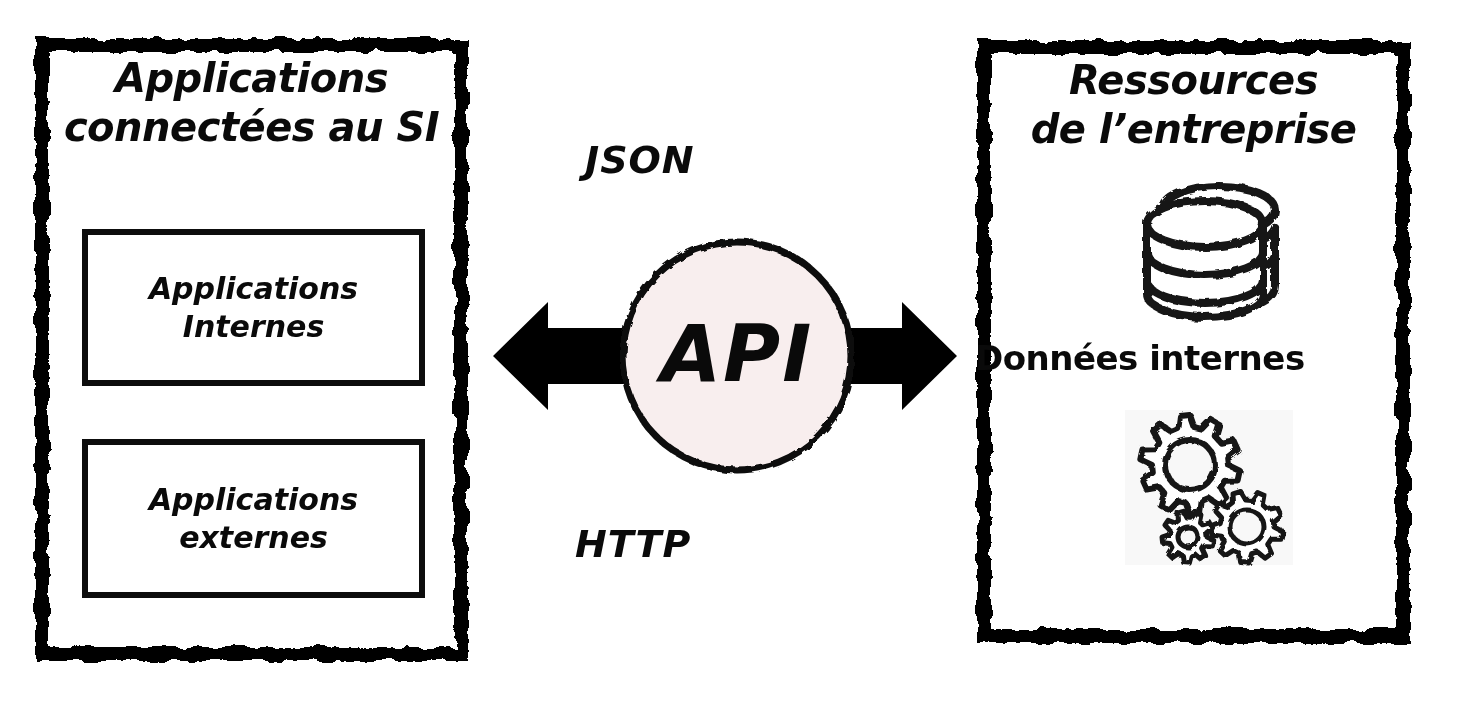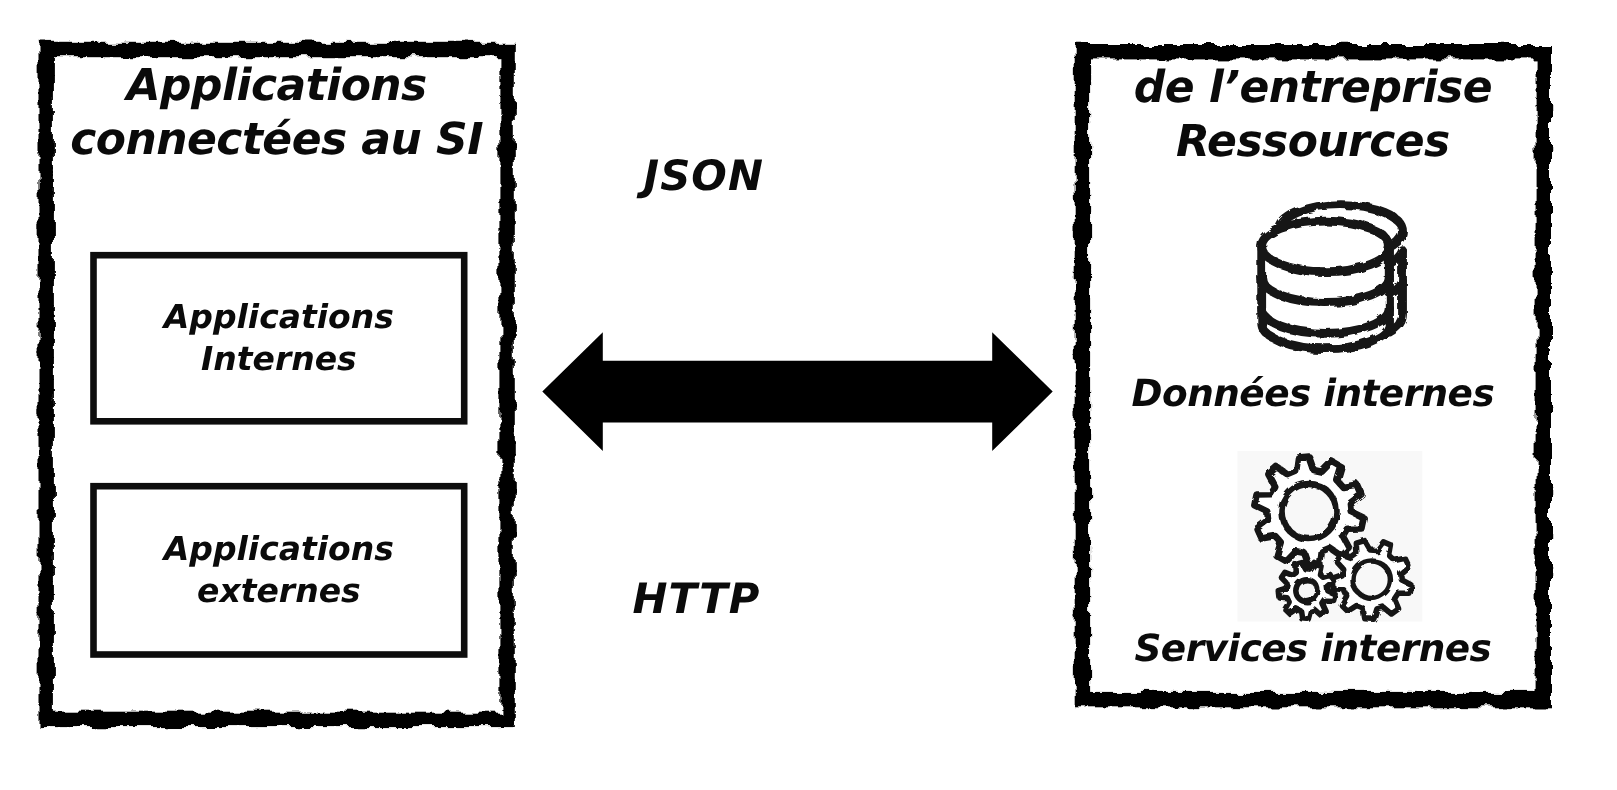--- a/index.html
+++ b/index.html
@@ -32,22 +32,22 @@
   }
   .hub-text {
     position:absolute; left:0; top:0; width:100%; height:100%;
     display:flex; align-items:center; justify-content:center;
     font-weight:bold; font-style:italic; font-size:78px; letter-spacing:2px;
     padding-bottom:4px;
   }
   .arrow-wrap { position:absolute; left:490px; top:298px; z-index:1; }
   .icon-wrap { position:absolute; }
   .res-label {
-    position:absolute; left:0; width:100%; text-align:center;
-    font-weight:bold; font-style:italic; font-size:34px; letter-spacing:-0.5px;
+    position:absolute; left:0; width:100%; text-align:left;
+    font-weight:bold; font-size:34px; letter-spacing:-0.5px;
   }
   .gear-bg {
     position:absolute; left:150px; top:372px; width:168px; height:155px;
     background:#f8f8f8;
   }
 </style>
 </head>
 <body>
 
 <div class="canvas">
@@ -88,30 +88,36 @@
   </div>
 
   <div class="proto-label" style="left:585px; top:138px; width:300px;">JSON</div>
 
   <div class="arrow-wrap">
     <svg width="470" height="116">
       <polygon points="3,58 58,4 58,30 412,30 412,4 467,58 412,112 412,86 58,86 58,112" fill="#000000"></polygon>
     </svg>
   </div>
 
+  <div class="hub">
+    <svg width="250" height="246">
+      <circle cx="125" cy="123" r="114" stroke="#0a0a0a" stroke-width="7" filter="url(#rough-sm)" fill="#f8eeee"></circle>
+    </svg>
+    <div class="hub-text">API</div>
+  </div>
 
   <div class="proto-label" style="left:575px; top:522px; width:300px;">HTTP</div>
 
   <div class="panel" style="left:975px; top:38px; width:437px; height:607px;">
     <svg class="panel-border" width="437" height="607">
       <rect x="9" y="9" width="419" height="589" fill="none" stroke="#000" stroke-width="14" filter="url(#rough)"></rect>
     </svg>
     <div class="panel-title">
+      <div>Ressources</div>
       <div>de l’entreprise</div>
-      <div>Ressources</div>
     </div>
 
     <div class="icon-wrap" style="left:160px; top:138px;">
       <svg width="145" height="148" filter="url(#rough-sm)">
         <g stroke="#141414" stroke-width="8" fill="#ffffff" stroke-linecap="round">
           <ellipse cx="84" cy="34" rx="56" ry="24"></ellipse>
           <path d="M12 48 V118 A58 23 0 0 0 128 118 V48"></path>
           <path d="M128 48 V118" fill="none"></path>
           <path d="M12 76 A58 23 0 0 0 128 76 M131 62 A20 23 0 0 0 140 52" fill="none"></path>
           <path d="M12 104 A58 23 0 0 0 128 104 M131 90 A20 23 0 0 0 140 80" fill="none"></path>
@@ -125,16 +131,15 @@
 
     <div class="gear-bg"></div>
     <div class="icon-wrap" style="left:153px; top:370px;">
       <svg width="160" height="160" filter="url(#rough-sm)">
         <path fill="#ffffff" fill-rule="evenodd" stroke="#141414" stroke-width="6" stroke-linejoin="round" d="M100.0 57.0 L111.7 62.6 L109.6 72.5 L96.6 72.7 L92.7 79.3 L98.9 90.8 L91.4 97.5 L80.7 90.1 L73.7 93.1 L72.0 106.0 L62.0 107.0 L57.7 94.8 L50.3 93.1 L41.3 102.5 L32.6 97.5 L36.3 85.0 L31.3 79.3 L18.5 81.6 L14.4 72.5 L24.8 64.6 L24.0 57.0 L12.3 51.4 L14.4 41.5 L27.4 41.3 L31.3 34.7 L25.1 23.2 L32.6 16.5 L43.3 23.9 L50.3 20.9 L52.0 8.0 L62.0 7.0 L66.3 19.2 L73.7 20.9 L82.7 11.5 L91.4 16.5 L87.7 29.0 L92.7 34.7 L105.5 32.4 L109.6 41.5 L99.2 49.4 Z M87 57 A25 25 0 1 0 37 57 A25 25 0 1 0 87 57 Z"></path>
         <path fill="#ffffff" fill-rule="evenodd" stroke="#141414" stroke-width="5" stroke-linejoin="round" d="M146.0 119.0 L154.7 123.5 L152.8 131.3 L143.0 131.3 L139.7 136.4 L143.5 145.4 L137.0 150.2 L129.5 143.9 L123.7 145.6 L120.8 155.0 L112.7 154.5 L111.0 144.8 L105.5 142.4 L97.2 147.7 L91.4 142.1 L96.3 133.6 L93.6 128.2 L83.9 127.0 L83.0 119.0 L92.2 115.6 L93.6 109.8 L87.0 102.5 L91.4 95.9 L100.7 99.2 L105.5 95.6 L105.0 85.8 L112.7 83.5 L117.7 92.0 L123.7 92.4 L129.6 84.6 L137.0 87.8 L135.3 97.5 L139.7 101.6 L149.3 99.5 L152.8 106.7 L145.3 113.0 Z M136 119 A17 17 0 1 0 102 119 A17 17 0 1 0 136 119 Z"></path>
         <path fill="#ffffff" fill-rule="evenodd" stroke="#141414" stroke-width="5" stroke-linejoin="round" d="M79.0 129.0 L85.8 132.3 L84.4 137.9 L76.9 137.7 L74.6 141.2 L77.7 148.1 L73.0 151.5 L67.4 146.5 L63.3 147.7 L61.3 155.0 L55.5 154.6 L54.4 147.2 L50.5 145.5 L44.3 149.7 L40.1 145.7 L44.0 139.3 L42.1 135.5 L34.6 134.8 L34.0 129.0 L41.1 126.6 L42.1 122.5 L36.9 117.1 L40.1 112.3 L47.1 115.1 L50.5 112.5 L49.9 105.0 L55.5 103.4 L59.1 110.0 L63.3 110.3 L67.7 104.2 L73.0 106.5 L71.5 113.9 L74.6 116.8 L81.9 114.9 L84.4 120.1 L78.5 124.8 Z M70 129 A10 10 0 1 0 50 129 A10 10 0 1 0 70 129 Z"></path>
       </svg>
     </div>
 
-    <div class="res-label" style="top:532px;">Services internes</div>
   </div>
 
 </div>
 
 </body></html>

